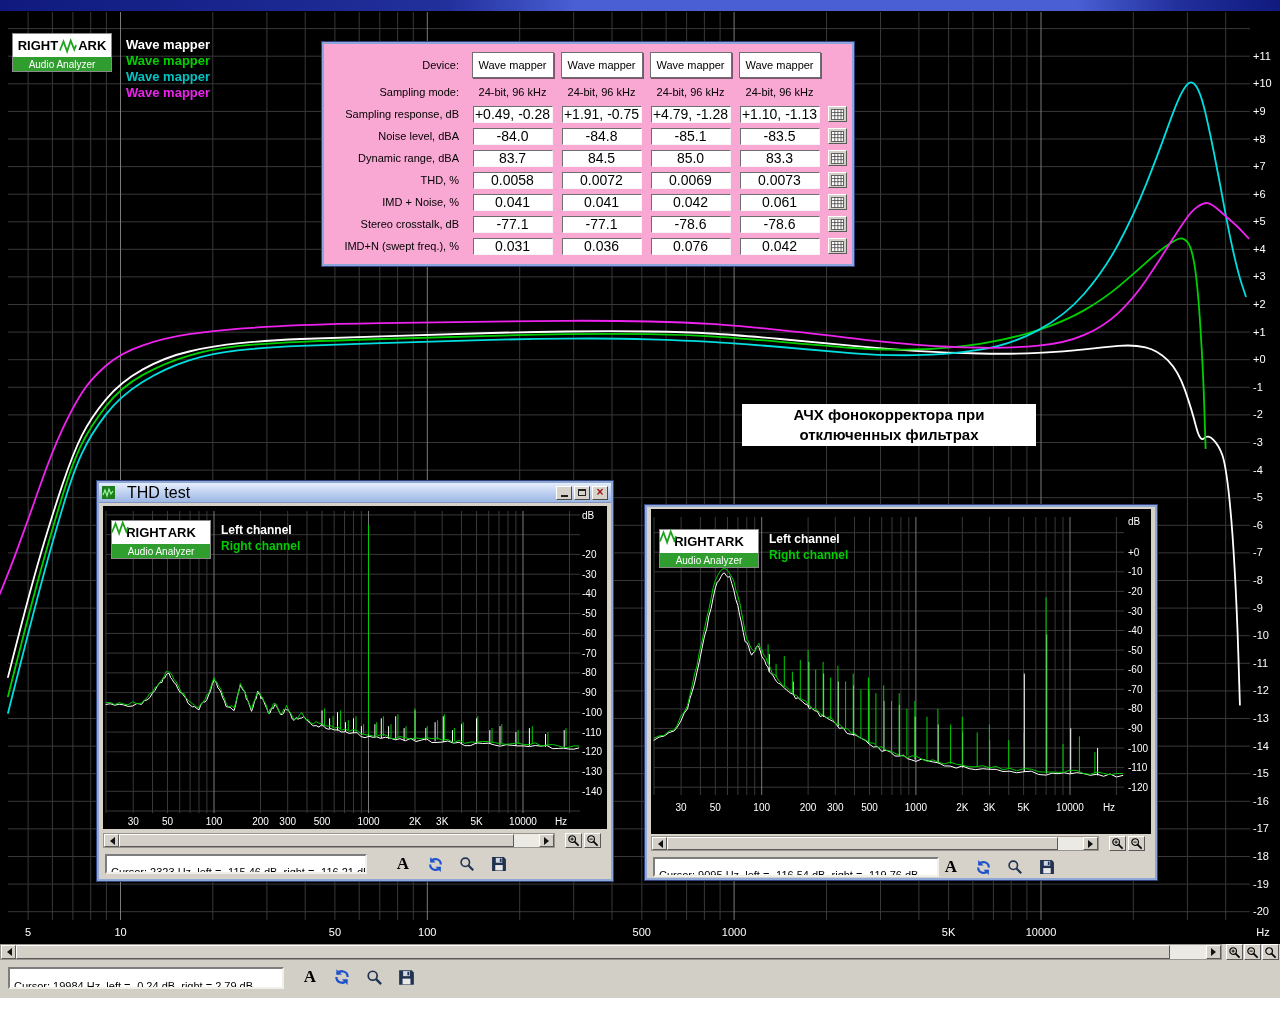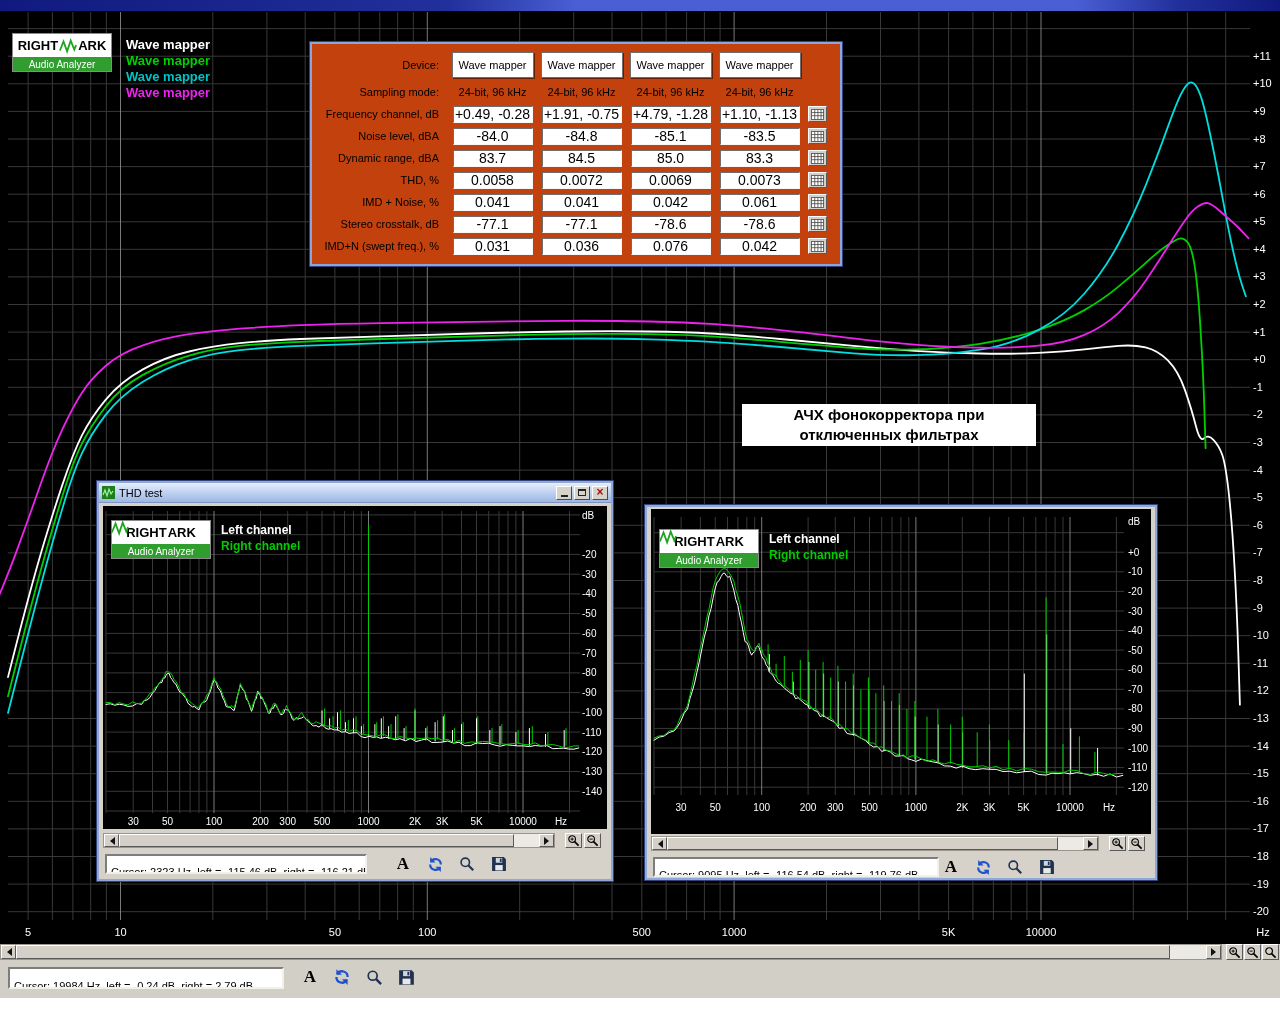--- a/index.html
+++ b/index.html
@@ -20,22 +20,22 @@
     border:1px solid #8a8a8a;border-bottom:none;font-weight:bold;font-size:13px;color:#000}
   .logo-zig{width:18px;height:16px}
   .logo-bot{background:#2f9e2f;height:14px;color:#fff;font-weight:normal;font-size:10px;display:flex;
     align-items:center;justify-content:center;border:1px solid #8a8a8a;border-top:none}
 
   
   #main-legend{position:absolute;left:126px;top:37px;z-index:5}
   .legend-item{font-size:13px;font-weight:bold;line-height:16px;white-space:nowrap}
 
   
-  #results-panel{position:absolute;left:310px;top:42px;width:532px;z-index:6;background:#c2410c;
-    border:2px solid #8aa6da;box-shadow:0 0 0 1px #33427a;padding:5px 2px 7px 4px;box-sizing:border-box}
+  #results-panel{position:absolute;left:322px;top:42px;width:532px;z-index:6;background:#f9a8d4;
+    border:2px solid #8aa6da;box-shadow:0 0 0 1px #33427a;padding:5px 2px 7px 12px;box-sizing:border-box}
   .t-row{display:grid;grid-template-columns:132px 89px 89px 89px 89px 26px;align-items:center;height:22px}
   .t-row.t-dev{height:32px}
   .t-label{font-size:11px;color:#000;text-align:right;padding-right:9px;white-space:nowrap}
   .t-cell{display:flex;align-items:center;justify-content:center}
   .t-cell.plain{font-size:11px;color:#000;text-align:center}
   .devbox{width:80px;height:24px;background:#fff;border:1px solid #6f6f6f;box-shadow:1px 1px 0 rgba(0,0,0,.5);
     display:flex;align-items:center;justify-content:center;font-size:11px;color:#000}
   .cellbox{width:78px;height:15px;background:#fff;border:1px solid;border-color:#6e6e6e #f6f6f6 #f6f6f6 #6e6e6e;
     display:flex;align-items:center;justify-content:center;font-size:14px;color:#000}
   .t-icon{display:flex;justify-content:center}
@@ -45,21 +45,21 @@
   
   #annotation{position:absolute;left:742px;top:404px;width:294px;height:42px;background:#fff;z-index:4;
     color:#000;font-weight:bold;font-size:15px;line-height:20px;text-align:center;padding-top:1px;box-sizing:border-box}
 
   
   .childwin{position:absolute;background:#d6d2c9;border:2px solid #8ea9d8;outline:1px solid #33427a;
     box-sizing:border-box;z-index:8}
   .win-titlebar{height:19px;display:flex;align-items:center;padding:0 3px;
     background:linear-gradient(180deg,#e6eefb 0%,#bccff0 55%,#9db7e4 100%);border-bottom:1px solid #8094c0}
   .win-icon{width:13px;height:13px}
-  .win-title{flex:1;margin-left:4px;font-size:11px;color:#000}
+  .win-title{flex:1;margin-left:12px;font-size:16px;color:#000}
   .win-btns{display:flex}
   .wbtn{width:16px;height:14px;background:#d6d2c9;border:1px solid;border-color:#fff #4a4a4a #4a4a4a #fff;
     display:inline-flex;align-items:center;justify-content:center;margin-left:2px;box-sizing:border-box}
   .g-min{width:7px;height:2px;background:#222;margin-top:6px}
   .g-max{width:8px;height:7px;border:1px solid #222;border-top-width:2px;box-sizing:border-box}
   .g-close{font:bold 12px/1 "Liberation Sans",sans-serif;color:#a01313;margin-top:-1px}
   .win-body{position:absolute;left:0;right:0;bottom:0;background:#d6d2c9}
   .chartbox{position:absolute;background:#000}
   .chartbox svg{position:absolute;left:0;top:0}
   .ch-legend{position:absolute;z-index:3}
@@ -253,21 +253,21 @@
         </div>
         <div class="t-row">
           <div class="t-label">Sampling mode:</div>
           <div class="t-cell plain">24-bit, 96 kHz</div>
           <div class="t-cell plain">24-bit, 96 kHz</div>
           <div class="t-cell plain">24-bit, 96 kHz</div>
           <div class="t-cell plain">24-bit, 96 kHz</div>
           <div class="t-icon"></div>
         </div>
         <div class="t-row">
-          <div class="t-label">Frequency channel, dB</div>
+          <div class="t-label">Sampling response, dB</div>
           <div class="t-cell">
             <div class="cellbox">+0.49, -0.28</div>
           </div>
           <div class="t-cell">
             <div class="cellbox">+1.91, -0.75</div>
           </div>
           <div class="t-cell">
             <div class="cellbox">+4.79, -1.28</div>
           </div>
           <div class="t-cell">

